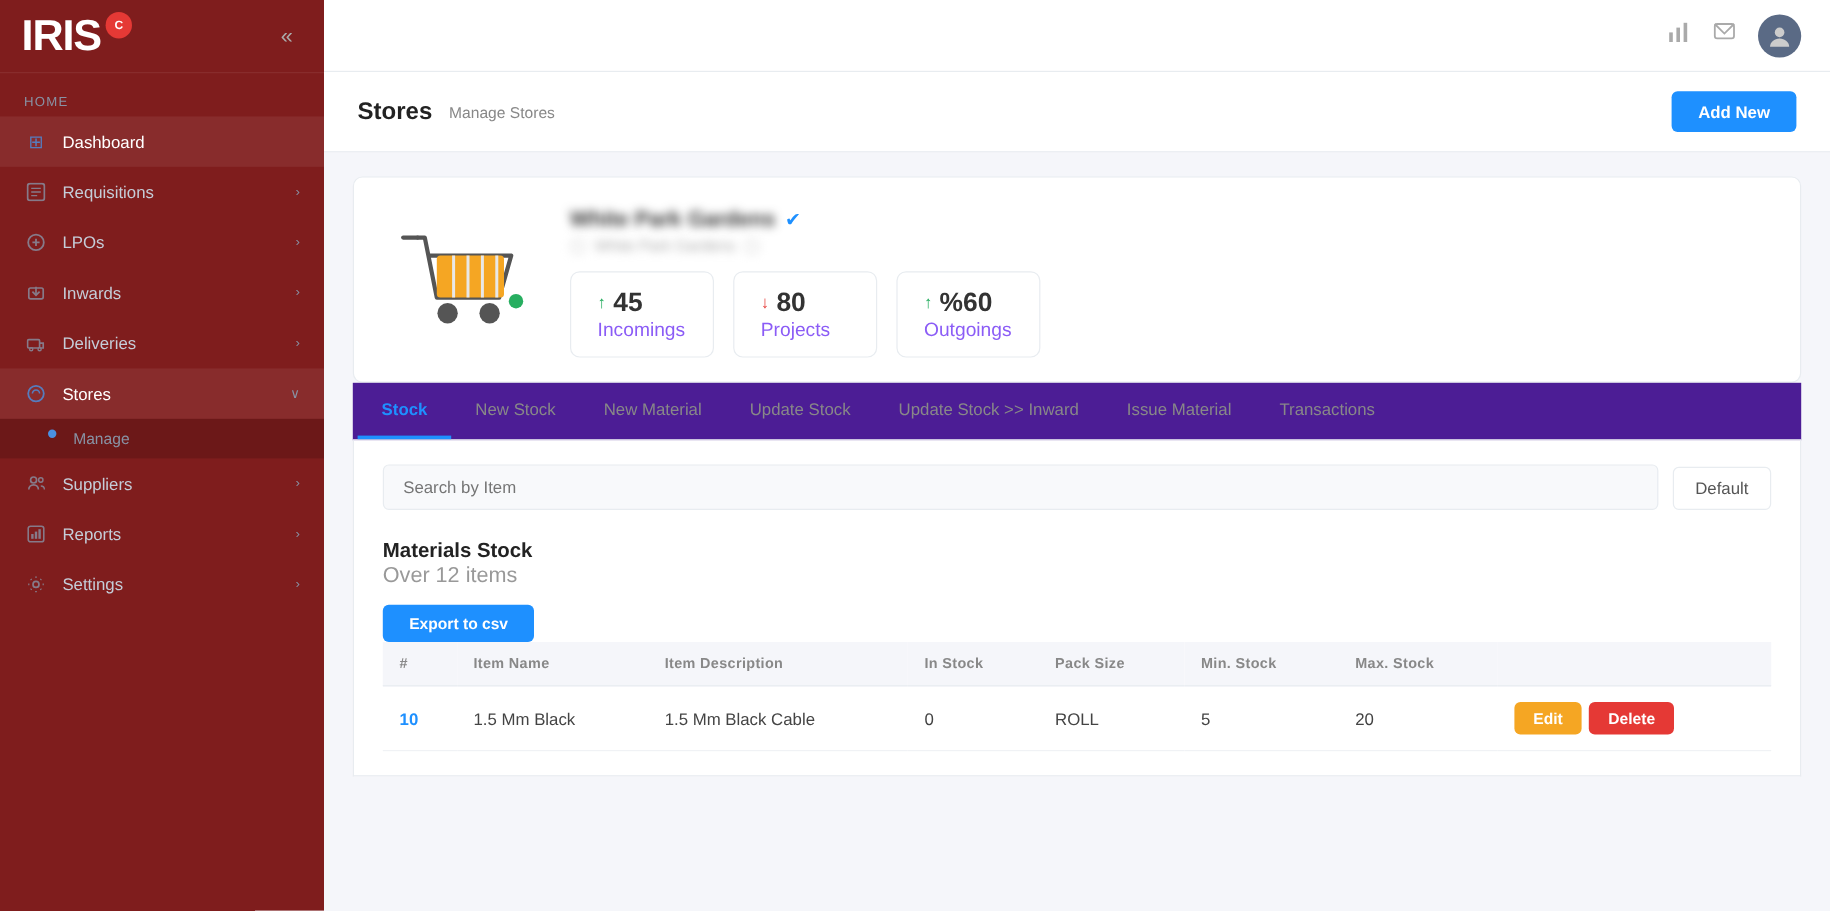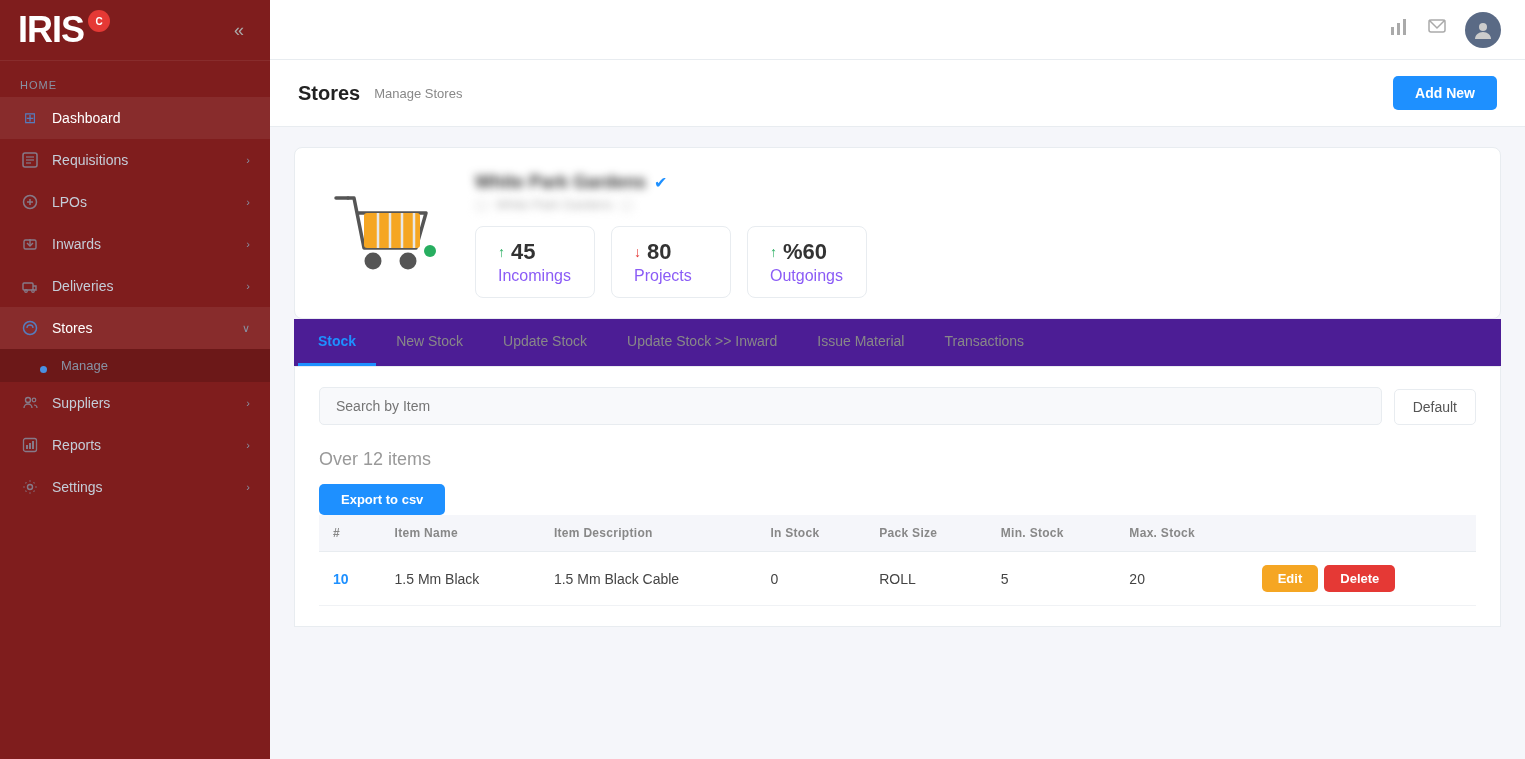--- a/index.html
+++ b/index.html
@@ -89,21 +89,21 @@
     .sidebar-item .chevron {
       margin-left: auto;
       font-size: 11px;
       color: #8892a4;
     }
     .sidebar-sub {
       background: rgba(0,0,0,0.15);
     }
     .sidebar-sub-item {
       display: flex;
-      align-items: flex-end;
+      align-items: flex-start;
       padding: 9px 16px 9px 40px;
       cursor: pointer;
       color: #8892a4;
       font-size: 13px;
       gap: 10px;
     }
     .sidebar-sub-item .dot {
       width: 7px; height: 7px;
       border-radius: 50%;
       background: #4a90e2;
@@ -599,32 +599,34 @@
             </div>
             <div class="stat-label">Outgoings</div>
           </div>
         </div>
       </div>
     </div>
 
     <div class="tabs-bar" id="tabs-bar">
         <div class="tab-item active">Stock</div>
         <div class="tab-item">New Stock</div>
+        <div class="tab-item">New Material</div>
         <div class="tab-item">Update Stock</div>
         <div class="tab-item">Update Stock &gt;&gt; Inward</div>
         <div class="tab-item">Issue Material</div>
         <div class="tab-item">Transactions</div>
       </div>
 
     <div class="table-section">
       <div class="search-filter-row">
         <input type="text" class="search-input" placeholder="Search by Item" style="">
         <button class="filter-btn">Default</button>
       </div>
       <div class="materials-header">
+        <div class="materials-title">Materials Stock</div>
         <div class="materials-count">Over 12 items</div>
       </div>
       <button class="export-btn">Export to csv</button>
       <table>
         <thead>
           <tr id="table-header">
               <th>#</th>
               <th>Item Name</th>
               <th>Item Description</th>
               <th>In Stock</th>

